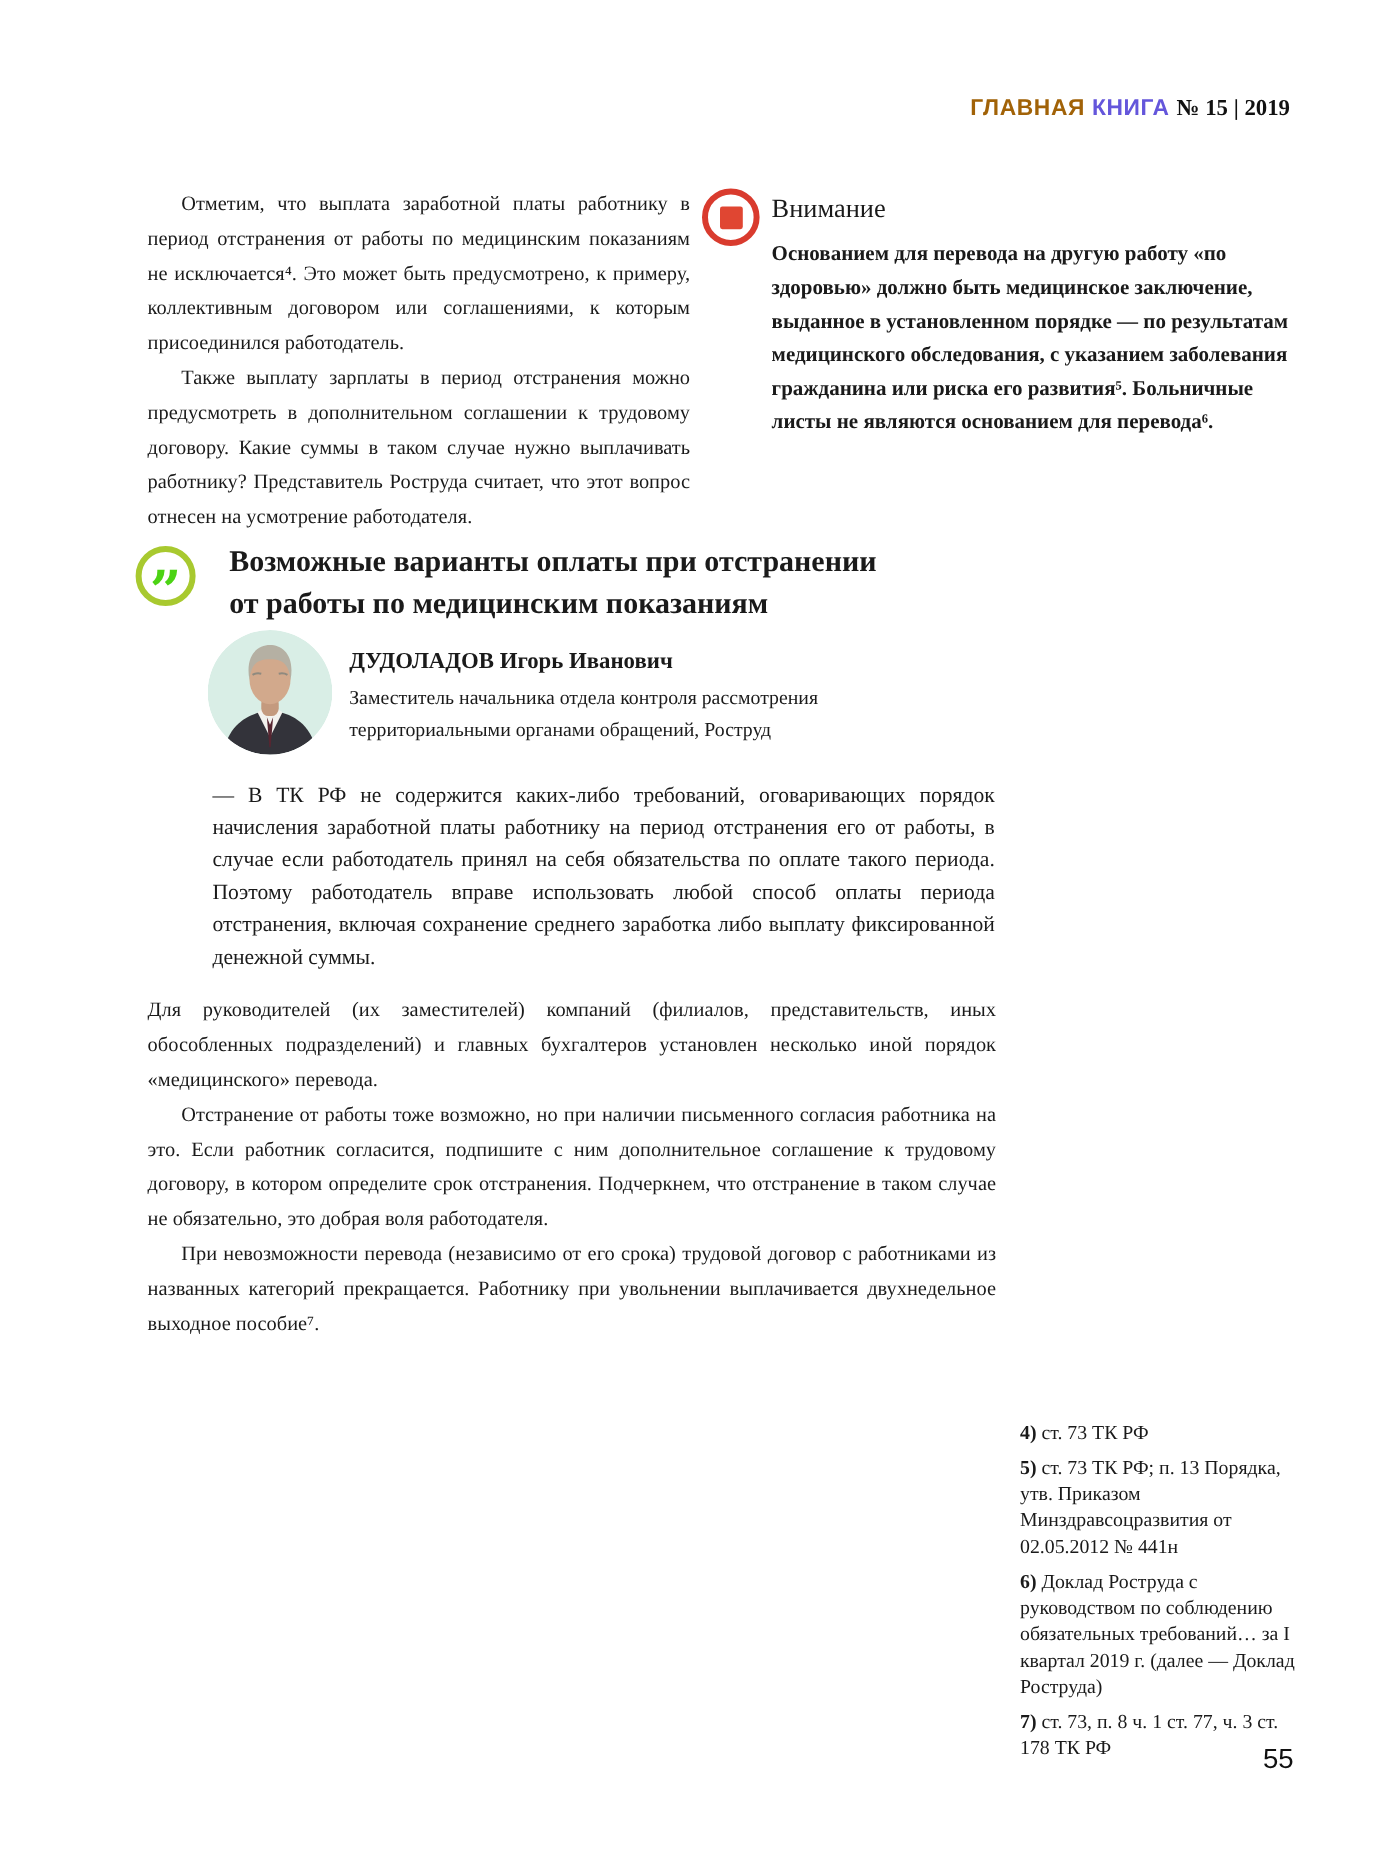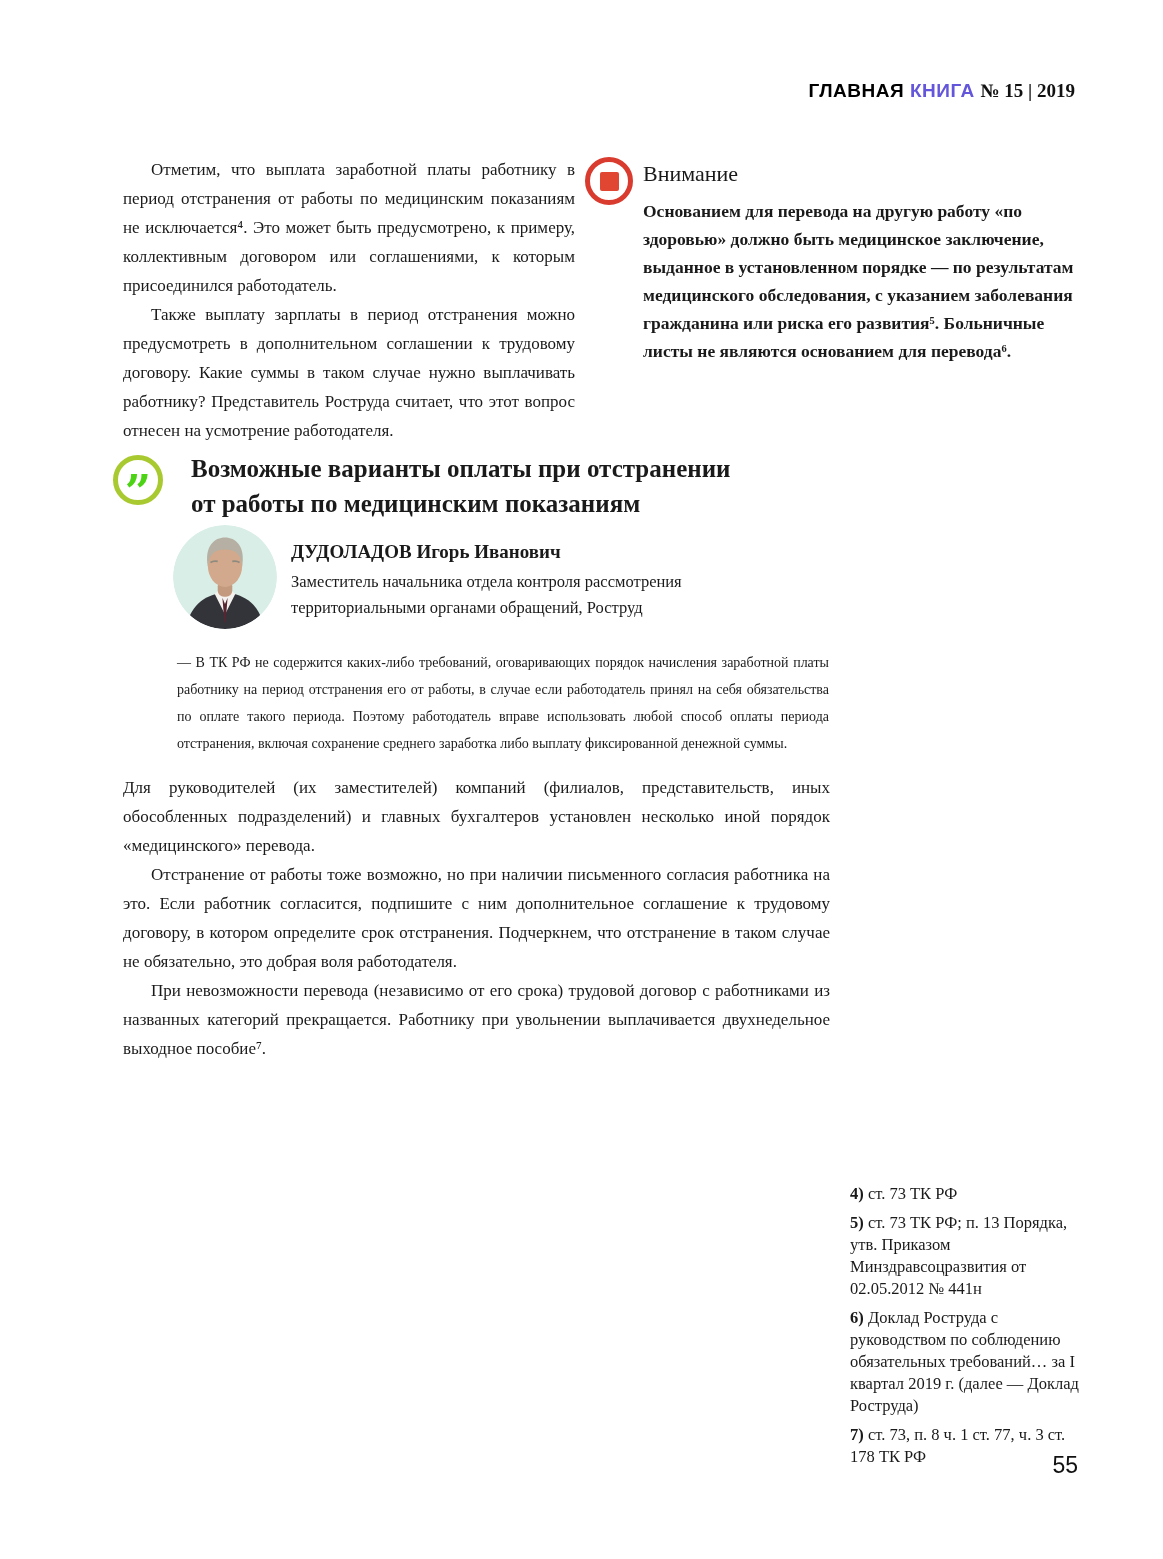--- a/index.html
+++ b/index.html
@@ -13,21 +13,21 @@
     overflow:hidden;
   }
 
   
   .masthead {
     position:absolute; top:80px; right:88px;
     font-family:"Liberation Sans","DejaVu Sans",sans-serif;
     font-weight:bold; font-size:19px; letter-spacing:.5px;
     white-space:nowrap;
   }
-  .masthead .mag-black { color:#000000; }
+  .masthead .mag-black { color:#a16207; }
   .masthead .mag-accent { color:#6456db; }
   .masthead .issue {
     font-family:"Liberation Serif","DejaVu Serif",serif;
     color:#111111; letter-spacing:0; font-size:19px;
   }
 
   
   .content {
     position:absolute; left:123px; top:155px; width:952px;
   }
@@ -75,21 +75,21 @@
     font-size:25px; font-weight:bold; line-height:35px;
     white-space:pre-line;
   }
   .author-row { margin:4px 0 0 50px; display:flex; }
   .avatar { width:104px; height:104px; border-radius:50%; overflow:hidden; flex:0 0 auto; }
   .author-meta { margin-left:14px; padding-top:16px; width:430px; }
   .author-name { font-size:19px; font-weight:bold; }
   .author-role { margin-top:6px; font-size:16.5px; line-height:26px; width:410px; }
   .quote-body {
     margin:20px 0 0 54px; width:652px;
-    font-size:14px; line-height:27px;
+    font-size:18px; line-height:27px;
     text-align:justify;
   }
 
   
   .section-title {
     margin-top:12px; width:707px;
     font-size:27px; font-weight:bold; line-height:37px;
   }
   .section-pars { margin-top:16px; }
 

